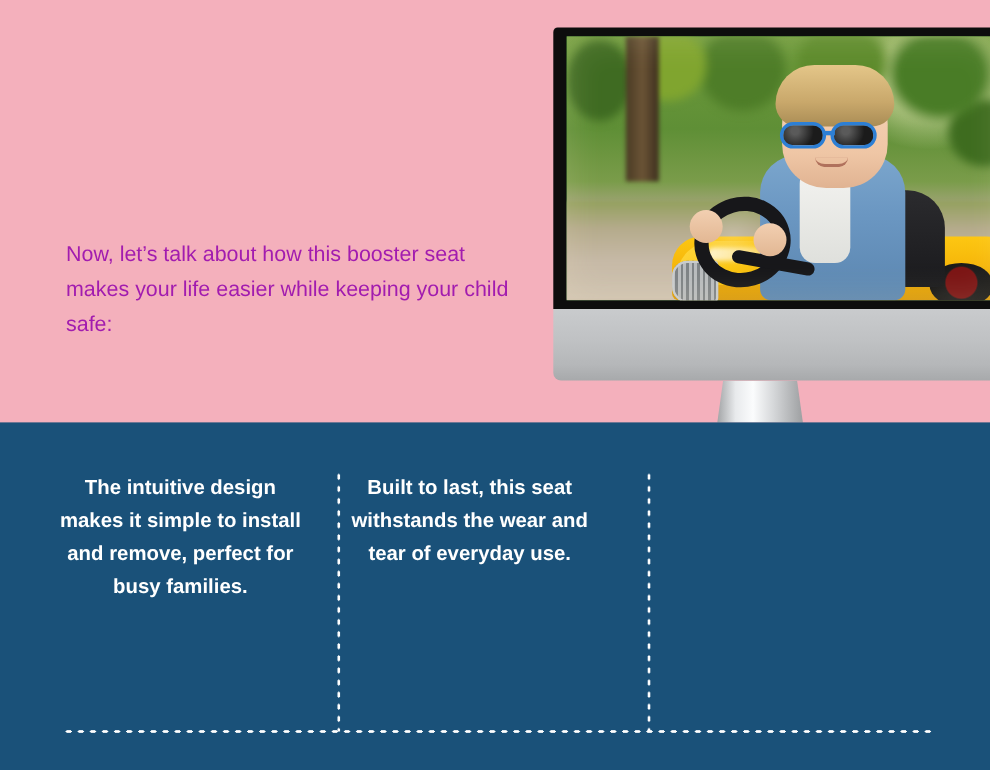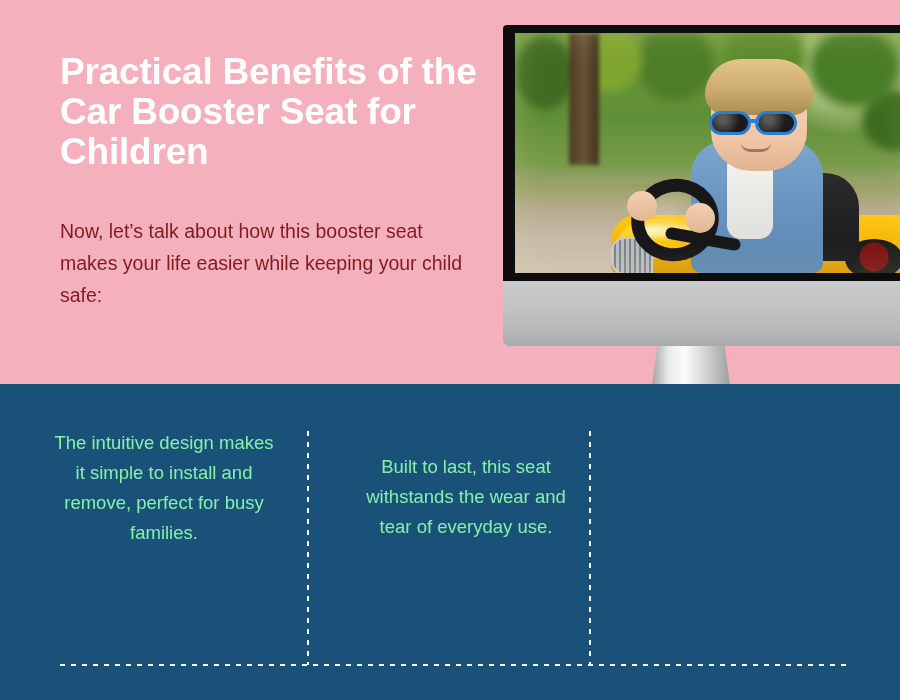--- a/index.html
+++ b/index.html
@@ -18,21 +18,21 @@
 
   #headline{
     position:absolute; left:60px; top:52px; width:420px;
     font-size:37px; font-weight:bold; line-height:40px;
     color:#ffffff; letter-spacing:-0.2px;
   }
 
   #subcopy{
     position:absolute; left:60px; top:215px; width:410px;
     font-size:19.5px; font-weight:400; line-height:32px;
-    color:#7f1d1d;
+    color:#a21caf;
   }
 
   
   #monitor{
     position:absolute; left:503px; top:25px; width:420px; height:350px;
   }
   #monitor-bezel{
     position:absolute; left:0; top:0; width:420px; height:256px;
     background:#0d0d0d;
     border-radius:4px 4px 0 0;
@@ -178,25 +178,25 @@
   }
 
   
   #bottom-panel{
     position:absolute; left:0; top:384px; width:900px; height:316px;
     background:#1a5179;
   }
 
   .col{
     position:absolute; top:44px;
-    font-size:18.5px; line-height:30px; color:#86efac;
-    text-align:center; font-weight:400;
+    font-size:18.5px; line-height:30px; color:#ffffff;
+    text-align:center; font-weight:700;
   }
   #col-1{ left:48px;  width:232px; }
-  #col-2{ left:350px; width:232px;margin-top:24px; }
+  #col-2{ left:311px; width:232px; }
   #col-3{ left:612px; width:238px; }
 
   .vdiv{
     position:absolute; top:44px; width:4px; height:237px;
     background-image:radial-gradient(#ffffff 38%, rgba(255,255,255,0) 42%);
     background-size:4px 11px;
     background-repeat:repeat-y;
   }
   #vdiv-1{ left:306px; }
   #vdiv-2{ left:588px; }
@@ -206,21 +206,20 @@
     background-image:radial-gradient(#ffffff 38%, rgba(255,255,255,0) 42%);
     background-size:11px 4px;
     background-repeat:repeat-x;
   }
 </style>
 </head>
 <body>
 
 <div id="top-panel">
 
-  <h1 id="headline">Practical Benefits of the Car Booster Seat for Children</h1>
 
   <p id="subcopy">Now, let’s talk about how this booster seat makes your life easier while keeping your child safe:</p>
 
   <div id="monitor">
 
     <div id="monitor-bezel">
       <div id="monitor-screen">
         <div class="ph" id="ph-sky"></div>
         <div class="ph" id="ph-trees"></div>
         <div class="ph" id="ph-trunk"></div>

